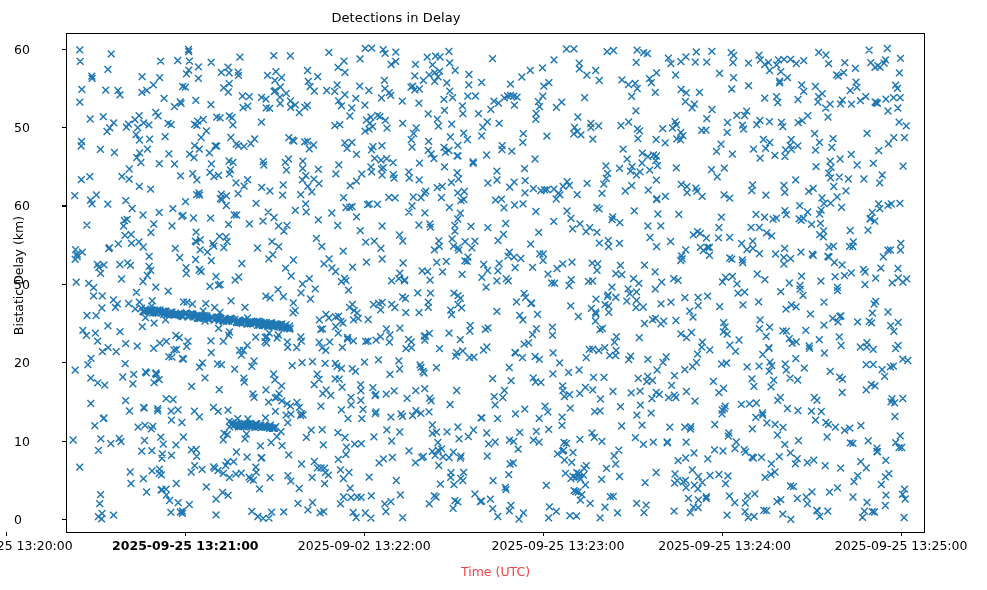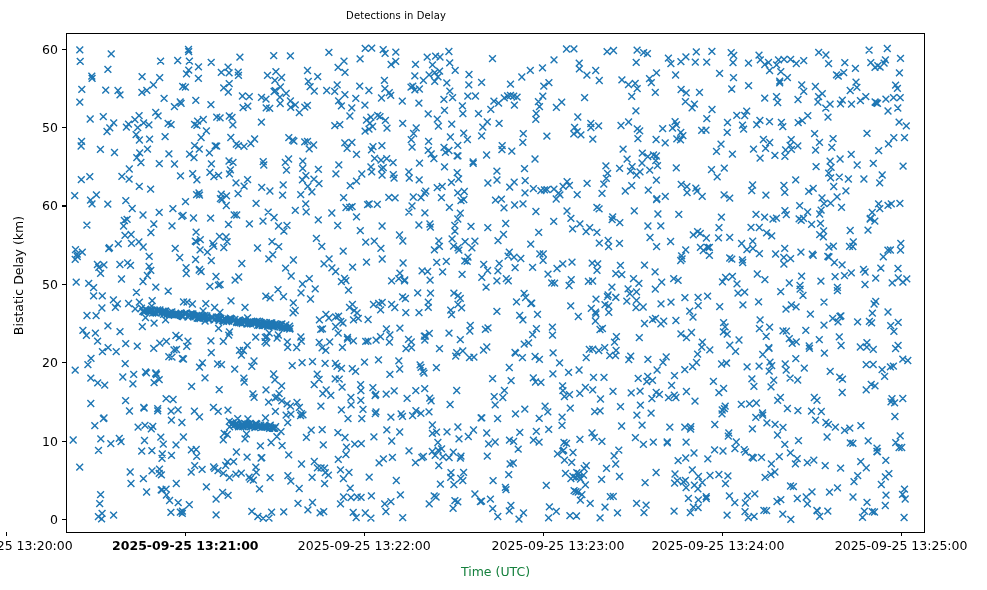--- a/index.html
+++ b/index.html
@@ -18,21 +18,21 @@
     width: 987px;
     height: 590px;
     background: #ffffff;
   }
   #chart-title {
     position: absolute;
     left: 0;
     top: 10px;
     width: 792px;
     text-align: center;
-    font-size: 10px;
+    font-size: 13px;
     color: #000000;
     letter-spacing: 0.1px;
   }
   
   #plot-area {
     position: absolute;
     left: 66px;
     top: 33px;
     width: 859px;
     height: 500px;
@@ -62,27 +62,27 @@
     color: #000000;
   }
   
   #xlabel {
     position: absolute;
     left: 66px;
     top: 564px;
     width: 859px;
     text-align: center;
     font-size: 12.5px;
-    color: #15803d;
+    color: #ef4444;
   }
   .ytick-label {
     position: absolute;
     right: 0;
     width: 44px;
-    text-align: right;
+    text-align: left;
     font-size: 12.5px;
     color: #000000;
     transform: translateY(-50%);
   }
   #ytick-labels {
     position: absolute;
     left: 0;
     top: 0;
     width: 58px;
     height: 590px;
@@ -152,21 +152,21 @@
       <div class="xtick-mark" style="left: 6.34722px;"></div>
       <div class="xtick-mark" style="left: 185.306px;"></div>
       <div class="xtick-mark" style="left: 364.264px;"></div>
       <div class="xtick-mark" style="left: 543.222px;"></div>
       <div class="xtick-mark" style="left: 722.181px;"></div>
       <div class="xtick-mark" style="left: 901.139px;"></div>
     </div>
   <div id="xtick-labels-wrap">
       <div class="xtick-label" style="left: 6.34722px;">2025-09-25 13:20:00</div>
       <div class="xtick-label" style="left: 185.306px; font-weight: bold;">2025-09-25 13:21:00</div>
-      <div class="xtick-label" style="left: 364.264px;">2025-09-25 13:22:00</div>
+      <div class="xtick-label" style="left: 364.264px;">2025-09-02 13:22:00</div>
       <div class="xtick-label" style="left: 558px;">2025-09-25 13:23:00</div>
-      <div class="xtick-label" style="left: 718px;">2025-09-25 13:24:00</div>
+      <div class="xtick-label" style="left: 681px; text-align: right;">2025-09-25 13:24:00</div>
       <div class="xtick-label" style="left: 901.139px;">2025-09-25 13:25:00</div>
     </div>
 
   <div id="xlabel">Time (UTC)</div>
 
 </div>
 
 </body></html>

